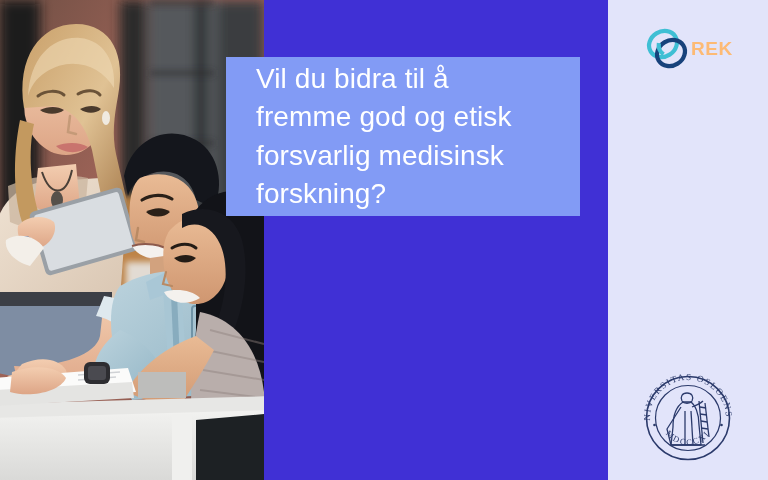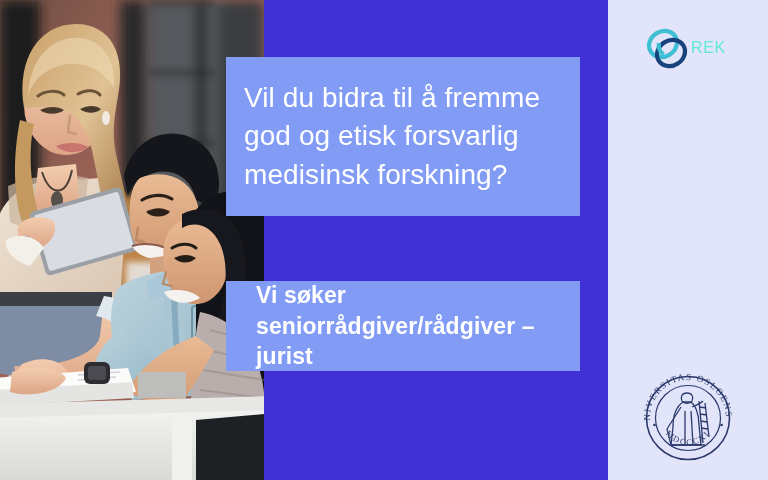--- a/index.html
+++ b/index.html
@@ -49,21 +49,21 @@
   
   .headline-box {
     position: absolute;
     left: 226px; top: 57px;
     width: 354px; height: 159px;
     background: #829BF5;
     box-sizing: border-box;
     display: flex;
     align-items: center;
   }
-  .headline-box .inner { padding: 0 18px; width: 100%; box-sizing: border-box; }
+  .headline-box .inner { padding: 0 30px; width: 100%; box-sizing: border-box; }
   .headline {
     margin: 0;
     color: #ffffff;
     font-size: 28px;
     line-height: 1.37;
     font-weight: 400;
     letter-spacing: .1px;
   }
 
   .job-box {
@@ -105,23 +105,23 @@
     position: absolute;
     left: 646px; top: 24px;
     width: 96px; height: 48px;
     display: flex;
     align-items: center;
     cursor: pointer;
   }
   .rek-mark { width: 44px; height: 46px; flex: 0 0 auto; }
   .rek-word {
     margin-left: 1px;
-    color: #5eead4;
-    font-size: 16px;
-    font-weight: 400;
+    color: #fdba74;
+    font-size: 19px;
+    font-weight: 700;
     letter-spacing: .6px;
     line-height: 1;
   }
 
   
   .uio-seal {
     position: absolute;
     left: 637px; top: 367px;
     width: 102px; height: 102px;
     cursor: pointer;
@@ -325,25 +325,20 @@
   <div class="purple-field"></div>
 
   <div class="right-rail"></div>
 
   <div class="headline-box">
     <div class="inner">
       <p class="headline">Vil du bidra til å fremme god og etisk forsvarlig medisinsk forskning?</p>
     </div>
   </div>
 
-  <div class="job-box">
-    <div class="inner">
-      <p class="job-title">Vi søker seniorrådgiver/rådgiver – jurist</p>
-    </div>
-  </div>
 
 
   <div class="rek-logo">
     <svg class="rek-mark" viewBox="0 0 44 46">
       <ellipse cx="17" cy="19" rx="14.5" ry="12.5" transform="rotate(-32 17 19)" fill="none" stroke="#3FBFD4" stroke-width="4.2"></ellipse>
       <ellipse cx="25" cy="28" rx="14.5" ry="12.5" transform="rotate(-32 25 28)" fill="none" stroke="#17427B" stroke-width="4.2"></ellipse>
       <path d="M12 28 A 14.5 12.5 0 0 1 14 16" fill="none" stroke="#3FBFD4" stroke-width="4.2" transform="rotate(-32 17 19)"></path>
     </svg>
     <span class="rek-word">REK</span>
   </div>

